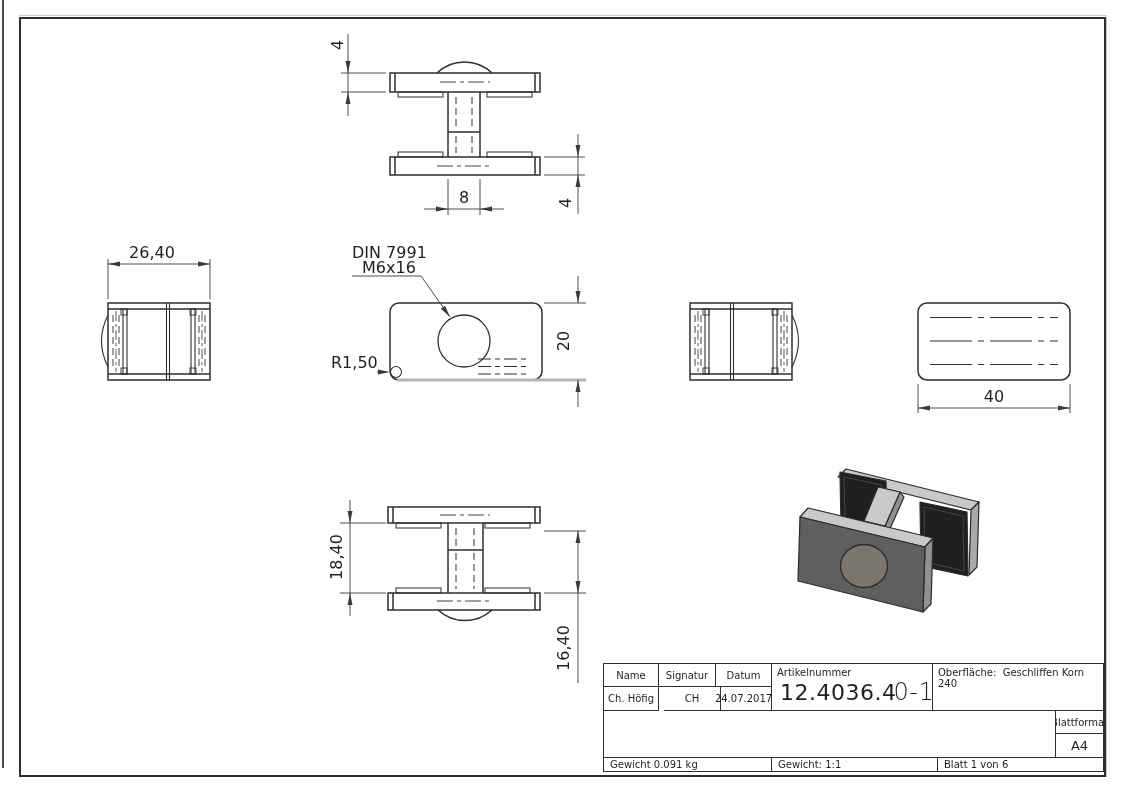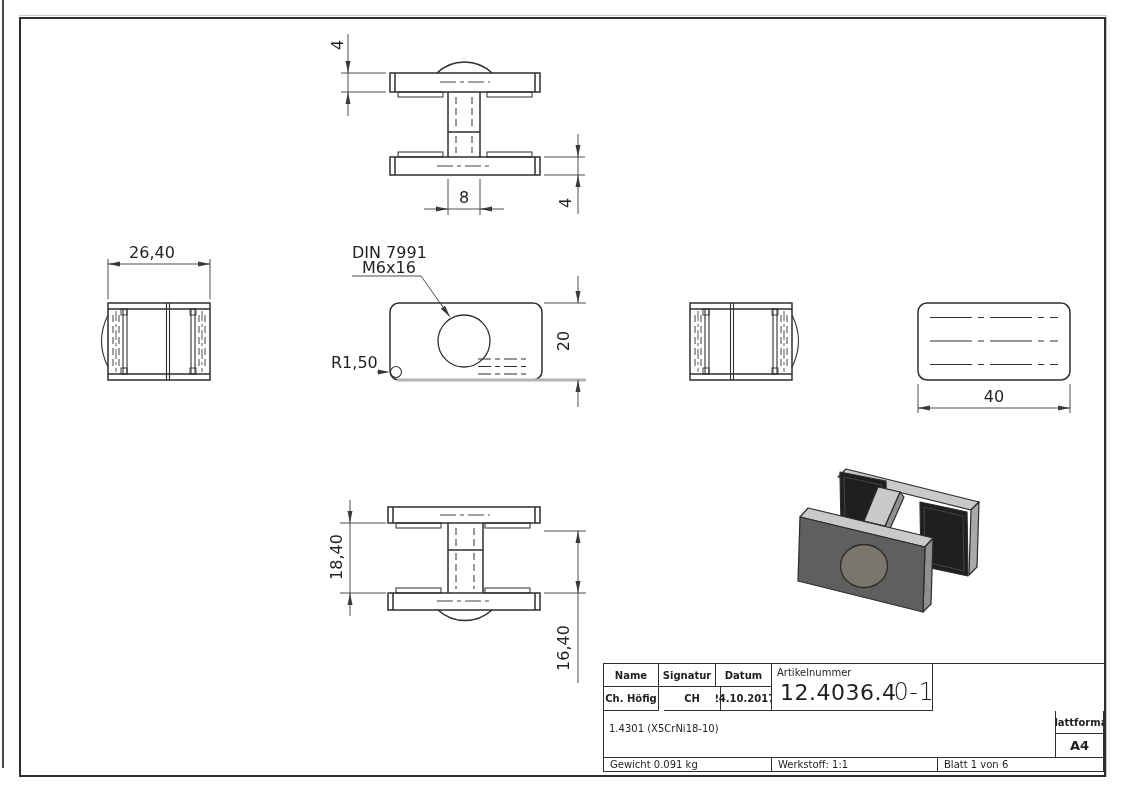--- a/index.html
+++ b/index.html
@@ -11,21 +11,21 @@
   .sheet-border{position:absolute;left:19px;top:17px;width:1083px;height:756px;border:2px solid #2e2e2e;}
   svg{position:absolute;left:0;top:0;}
   svg text{font-family:"DejaVu Sans","Liberation Sans",sans-serif;fill:#1f1f1f;}
   .dim{font-size:16px;}
   .callout{font-size:16px;}
   
   .tblock{position:absolute;left:603px;top:663px;width:500px;height:108px;
           border-left:1.5px solid #2f2f2f;border-top:1.5px solid #2f2f2f;font-size:10px;}
   .cell{position:absolute;border-right:1.5px solid #2f2f2f;border-bottom:1.5px solid #2f2f2f;
         box-sizing:border-box;overflow:hidden;}
-  .c-center{display:flex;align-items:center;justify-content:center;text-align:center;font-weight:bold;}
+  .c-center{display:flex;align-items:center;justify-content:center;text-align:center;}
   .c-label{padding:3px 5px;}
   .artnr-big{position:absolute;left:8px;top:14px;font-size:22px;letter-spacing:0.5px;white-space:nowrap;}
   .artnr-big .seg2{font-size:24px;font-weight:300;margin-left:-3px;}
   .a4{font-size:13px;}
   .werk2{margin-top:9px;}
 </style>
 </head>
 <body>
 
 <div class="canvas">
@@ -181,32 +181,37 @@
       <ellipse cx="864" cy="566" rx="23.5" ry="21.5" stroke-width="1.3" fill="#7a766d"></ellipse>
     </g>
   </svg>
 
   <div class="tblock">
     <div class="cell c-center" style="left:0;top:0;width:55px;height:23px">Name</div>
     <div class="cell c-center" style="left:55px;top:0;width:57px;height:23px">Signatur</div>
     <div class="cell c-center" style="left:112px;top:0;width:56px;height:23px">Datum</div>
     <div class="cell c-center" style="left:0;top:23px;width:55px;height:24px">Ch. Höfig</div>
     <div class="cell c-center" style="left:60px;top:23px;width:57px;height:24px">CH</div>
-    <div class="cell c-center" style="left:112px;top:23px;width:56px;height:24px">24.10.2017</div>
+    <div class="cell c-center" style="left:112px;top:23px;width:56px;height:24px">24.07.2017</div>
 
     <div class="cell" style="left:168px;top:0;width:161px;height:47px">
       <div class="c-label">Artikelnummer</div>
       <div class="artnr-big"><span>12.4036.4</span><span class="seg2">0-16</span></div>
     </div>
 
+    <div class="cell" style="left:329px;top:0;width:171px;height:47px">
+      <div class="c-label">
+        <span>Oberfläche:</span>&nbsp;
+        <span>Geschliffen Korn 240</span>
+      </div>
+    </div>
 
     <div class="cell" style="left:0;top:47px;width:452px;height:47px">
-      <div class="c-label werk2">1.4301 (X5CrNi18-10)</div>
     </div>
 
     <div class="cell c-center" style="left:452px;top:47px;width:48px;height:23px">Blattformat</div>
     <div class="cell c-center a4" style="left:452px;top:70px;width:48px;height:24px">A4</div>
 
     <div class="cell" style="left:0;top:94px;width:168px;height:14px;padding:1px 6px">Gewicht 0.091 kg</div>
-    <div class="cell" style="left:168px;top:94px;width:166px;height:14px;padding:1px 6px">Werkstoff: 1:1</div>
+    <div class="cell" style="left:168px;top:94px;width:166px;height:14px;padding:1px 6px">Gewicht: 1:1</div>
     <div class="cell" style="left:334px;top:94px;width:166px;height:14px;padding:1px 6px">Blatt 1 von 6</div>
   </div>
 </div>
 
 </body></html>

